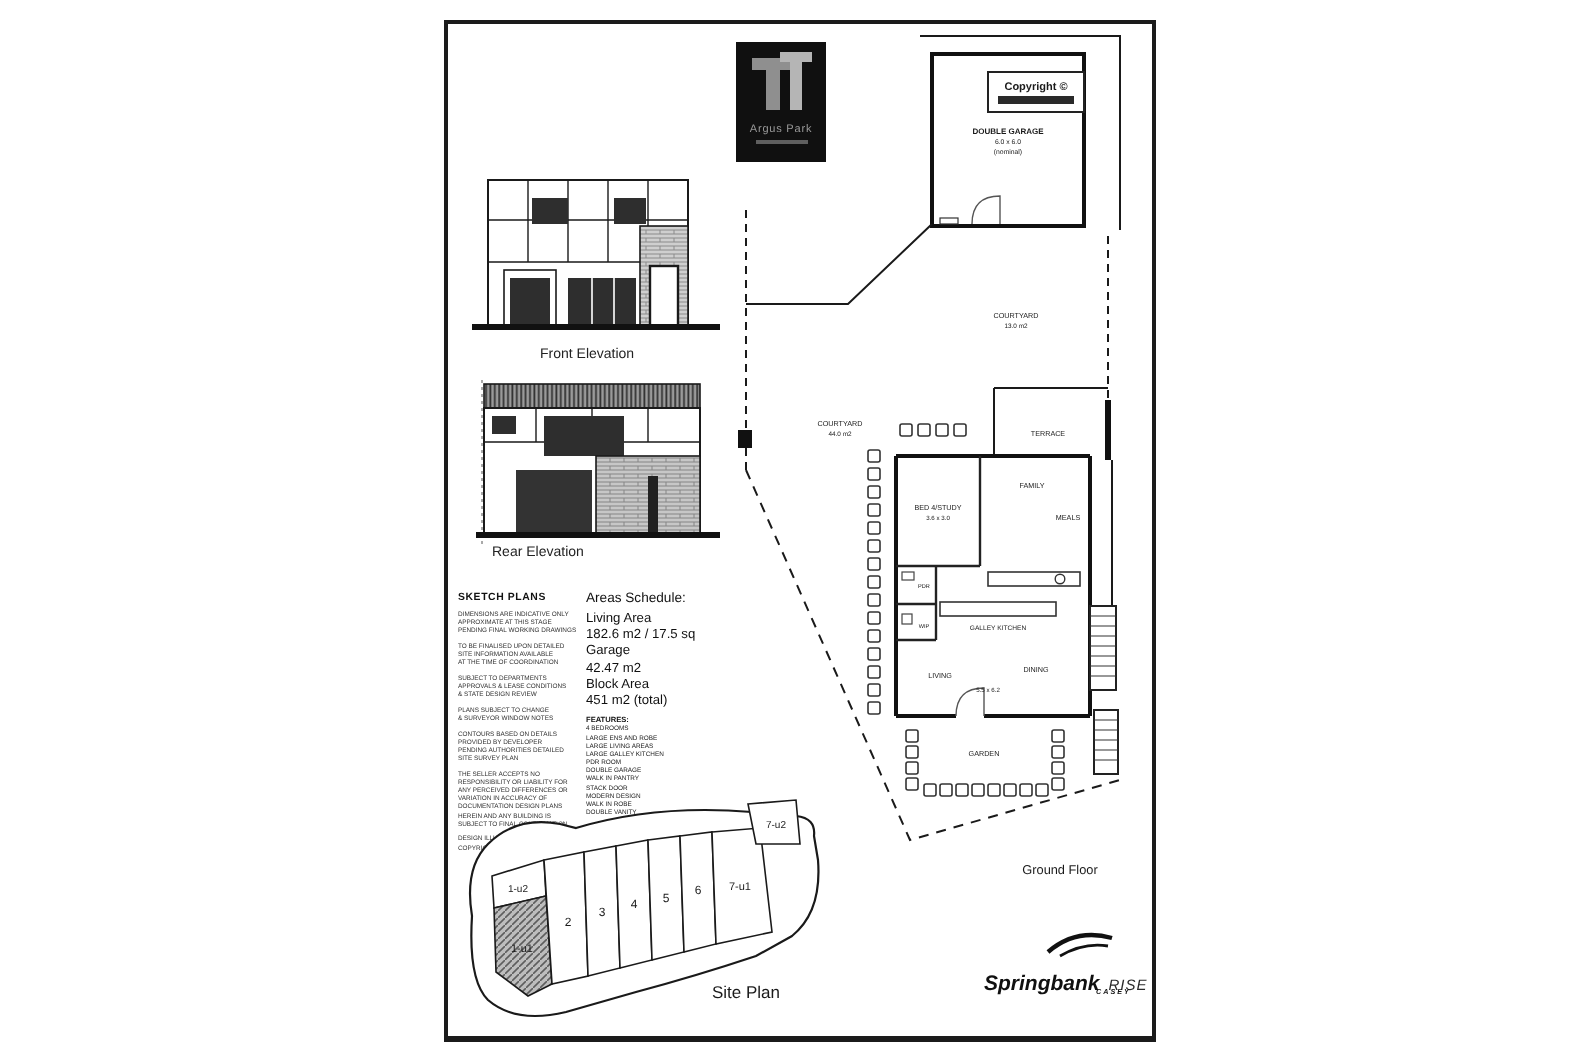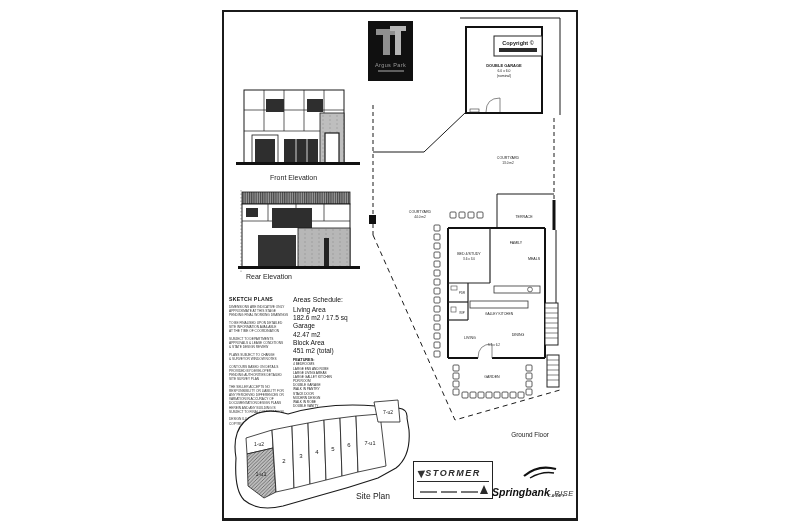--- a/index.html
+++ b/index.html
@@ -301,31 +301,20 @@
       <text x="56" y="67" font-size="6" text-anchor="middle">2</text>
       <text x="73" y="62" font-size="6" text-anchor="middle">3</text>
       <text x="89" y="58" font-size="6" text-anchor="middle">4</text>
       <text x="105" y="55" font-size="6" text-anchor="middle">5</text>
       <text x="121" y="51" font-size="6" text-anchor="middle">6</text>
       <text x="142" y="49" font-size="5.5" text-anchor="middle">7-u1</text>
       <text x="160" y="18" font-size="5" text-anchor="middle">7-u2</text>
       <text x="145" y="103" font-size="8.5" text-anchor="middle">Site Plan</text>
     </svg>
 
-    <div class="abs stormer">
-      <span class="st-leaf"></span>
-      <div class="st-name">STORMER</div>
-      <div class="st-line"></div>
-      <div class="st-row">
-          <i></i>
-          <i></i>
-          <i></i>
-        </div>
-      <span class="st-tree"></span>
-    </div>
 
     <div class="abs spring">
       <svg class="abs" style="left:28px;top:2px;" width="40" height="20" viewBox="0 0 40 20">
         <path d="M4,16 Q18,4 36,9" fill="none" stroke="#111" stroke-width="2.2"></path>
         <path d="M10,18 Q22,11 34,13" fill="none" stroke="#111" stroke-width="1.4"></path>
       </svg>
       <div class="sb-text">
         <span class="sb-main">Springbank</span>
         <span class="sb-rise">RISE</span>
       </div>

